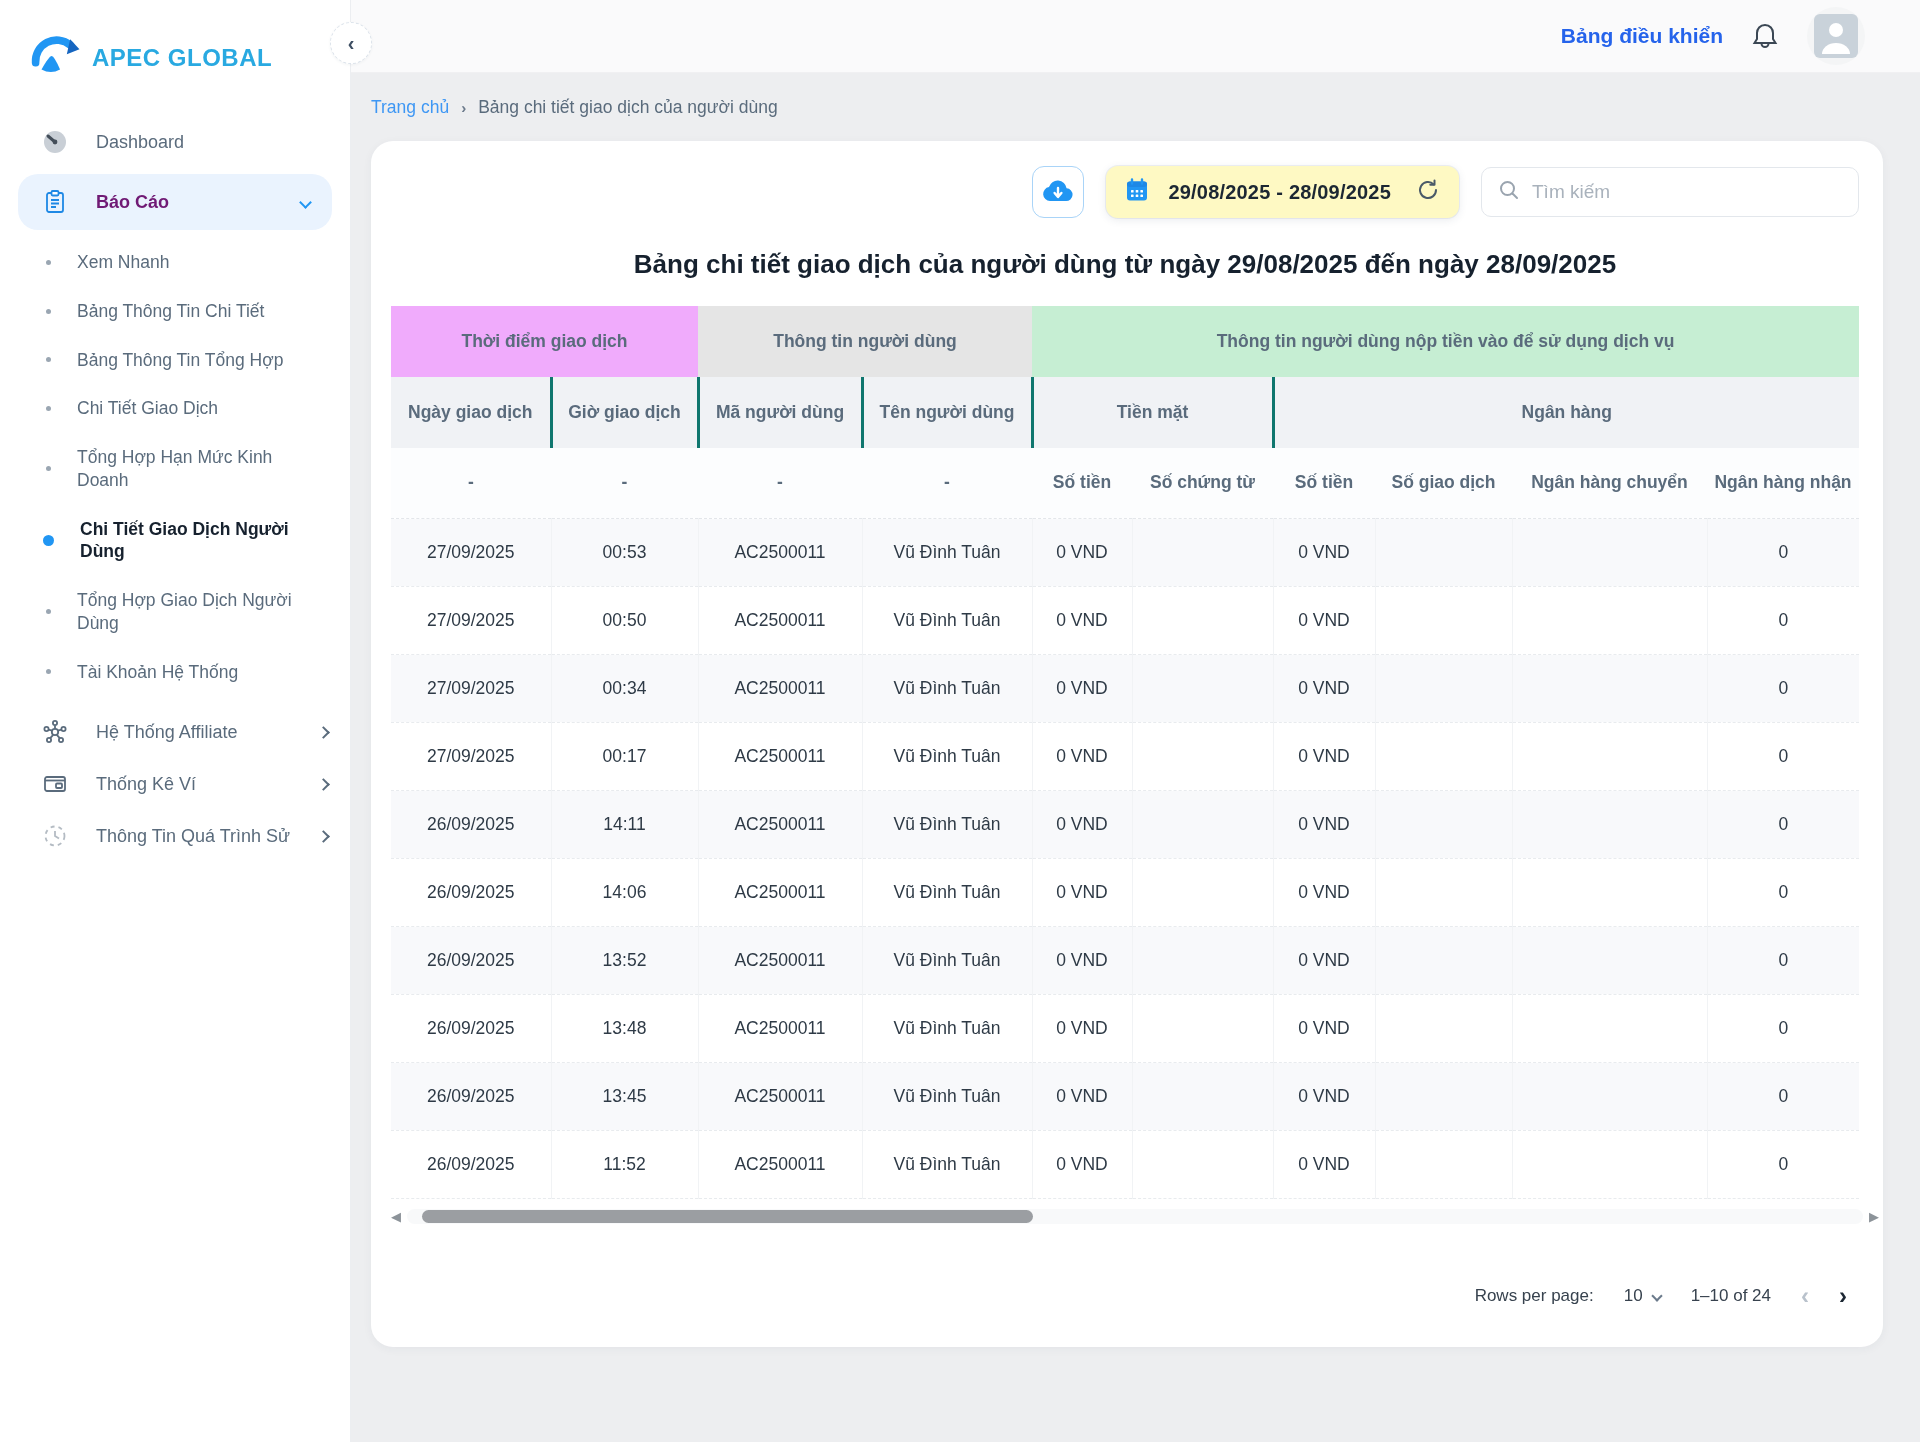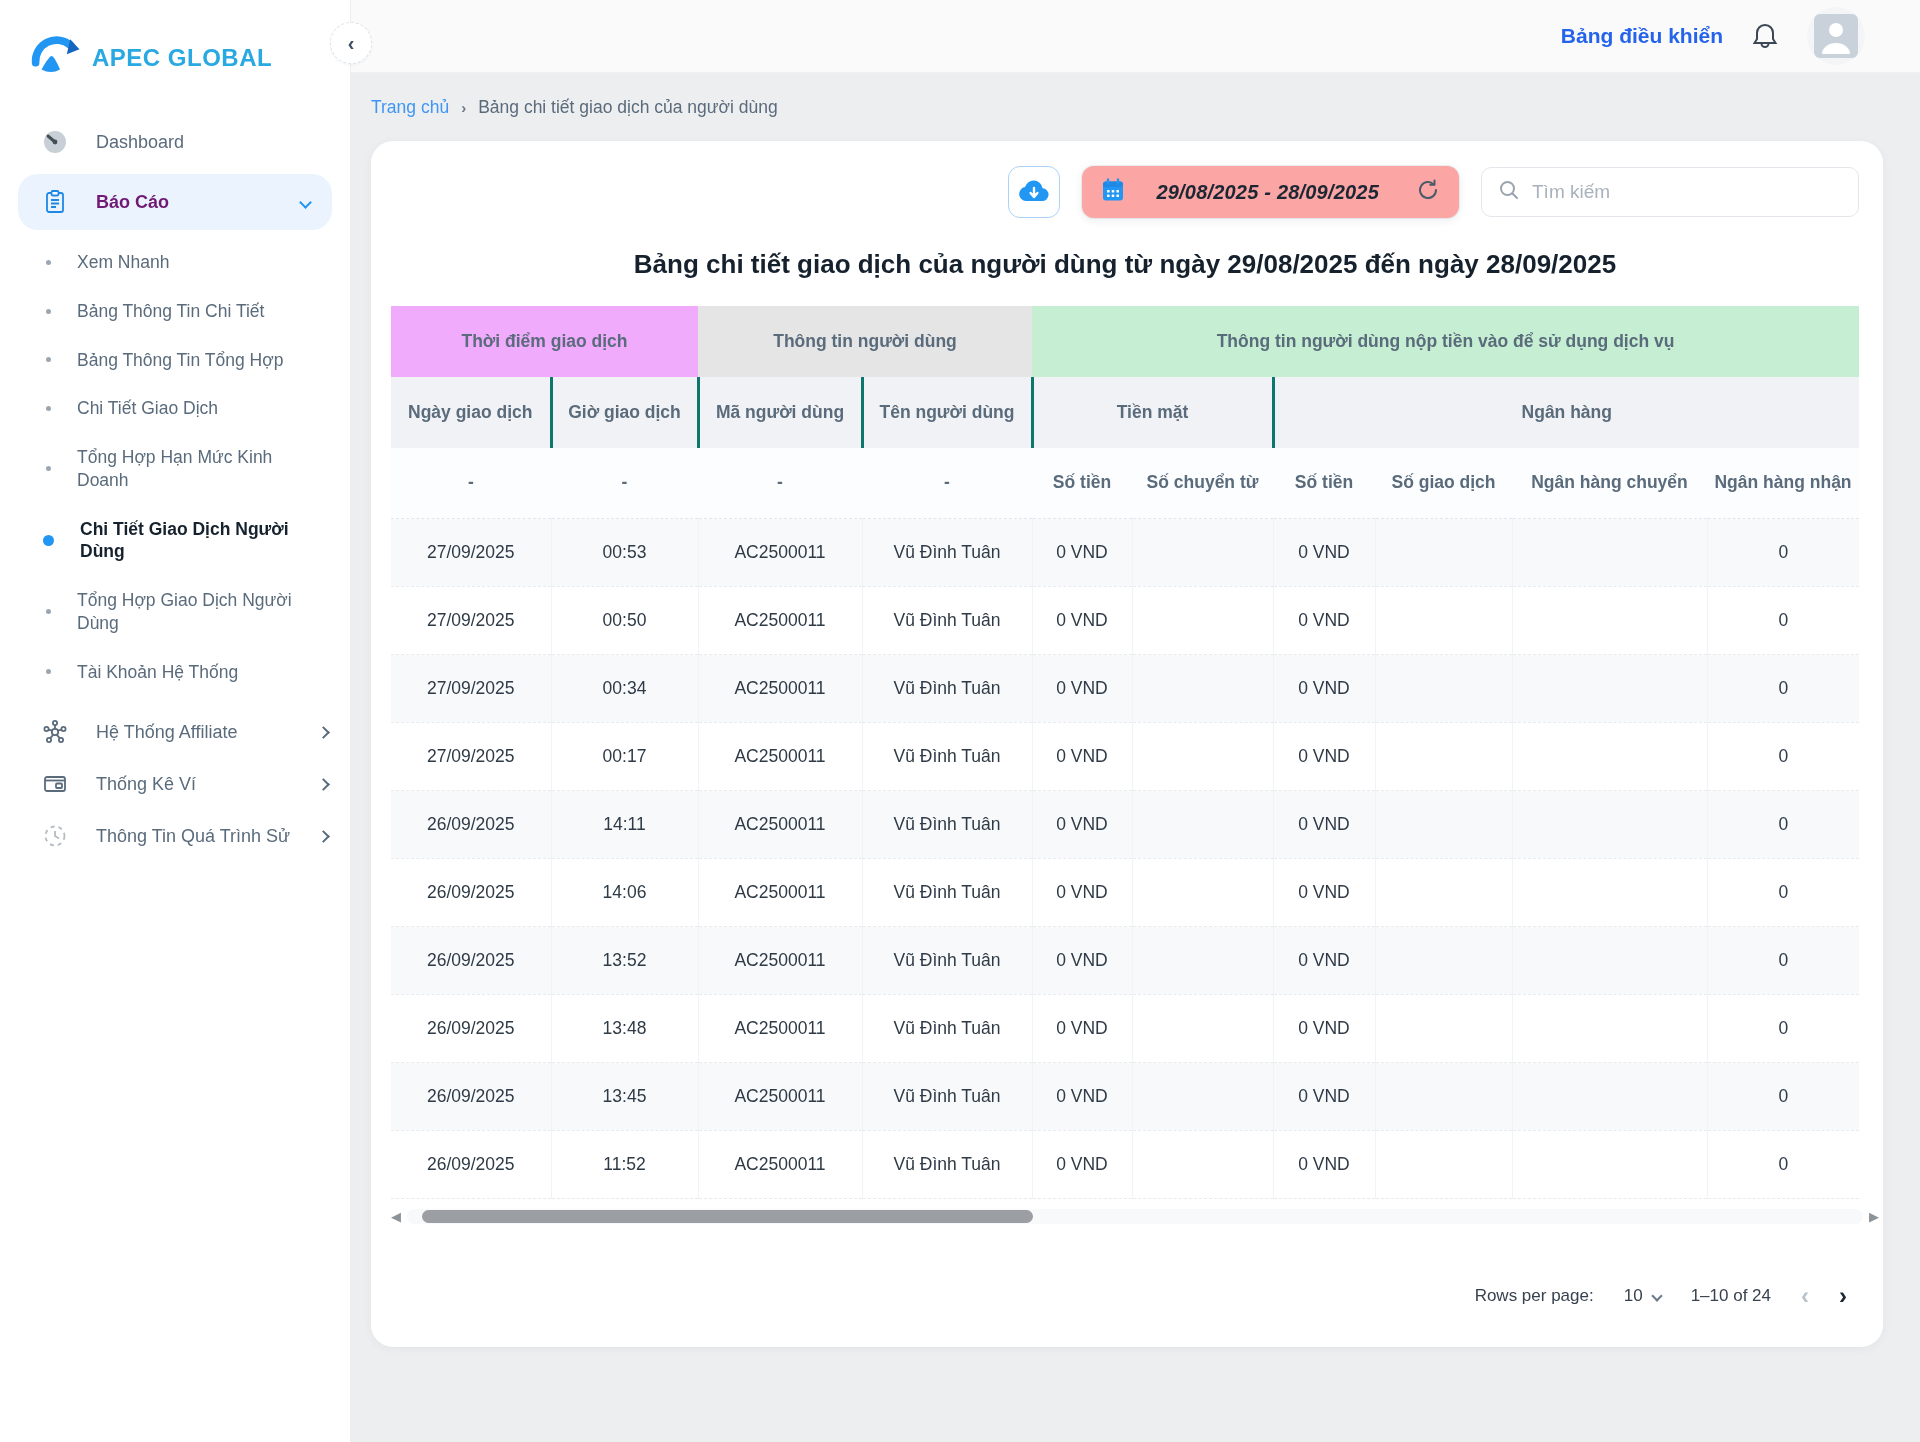--- a/index.html
+++ b/index.html
@@ -36,21 +36,21 @@
 
   .breadcrumb { height:68px; display:flex; align-items:center; gap:12px; padding-left:20px; font-size:17.5px; }
   .bc-home { color:#3E97F4; cursor:pointer; }
   .bc-sep { color:#6B7A8B; font-weight:700; font-size:15px; }
   .bc-cur { color:#5A6B7C; }
 
   
   .card { margin:0 38px 0 20px; width:1512px; height:1206px; background:#FFFFFF; border-radius:22px; box-shadow:0 2px 10px rgba(30,50,80,.05); padding:24px 24px 0 20px; }
   .toolbar { display:flex; align-items:center; justify-content:flex-end; gap:22px; height:54px; }
   .dl-btn { width:52px; height:52px; border-radius:12px; border:1px solid #A9D4F8; background:#FFFFFF; display:flex; align-items:center; justify-content:center; cursor:pointer; }
-  .date-chip { height:52px; min-width:334px; background:#fca5a5; border-radius:12px; box-shadow:0 2px 8px rgba(40,60,90,.10), 0 0 0 1px #F0F2F5; display:flex; align-items:center; gap:30px; padding:0 18px; cursor:pointer;font-style:italic; }
+  .date-chip { height:52px; min-width:334px; background:#fef9c3; border-radius:12px; box-shadow:0 2px 8px rgba(40,60,90,.10), 0 0 0 1px #F0F2F5; display:flex; align-items:center; gap:18px; padding:0 18px; cursor:pointer; }
   .date-text { font-size:20px; font-weight:700; color:#1C2733; letter-spacing:.2px; }
   .search-box { height:50px; width:378px; border:1px solid #E3E7EC; border-radius:10px; display:flex; align-items:center; gap:12px; padding:0 16px; background:#FFFFFF; }
   .search-box input { border:none; outline:none; font-size:19px; flex:1; color:#2E3A46; font-family:"Liberation Sans", sans-serif; background:transparent; }
   .search-box input::placeholder { color:#A9B2BC; }
 
   .tbl-title { text-align:center; font-size:26px; font-weight:700; color:#16212E; margin:30px 0 26px 0; }
 
   table.data { border-collapse:collapse; table-layout:fixed; width:1468px; }
   table.data th, table.data td { font-size:17.5px; text-align:center; vertical-align:middle; overflow:hidden; white-space:nowrap; }
   .g-row th { height:71px; font-weight:700; color:#5A6B7C; }
@@ -295,21 +295,21 @@
             <th>Tên người dùng</th>
             <th colspan="2">Tiền mặt</th>
             <th colspan="4">Ngân hàng</th>
           </tr>
           <tr class="c-row">
             <th>-</th>
             <th>-</th>
             <th>-</th>
             <th>-</th>
             <th>Số tiền</th>
-            <th>Số chuyển từ</th>
+            <th>Số chứng từ</th>
             <th>Số tiền</th>
             <th>Số giao dịch</th>
             <th>Ngân hàng chuyển</th>
             <th>Ngân hàng nhận</th>
           </tr>
         </thead>
         <tbody>
             <tr class="data-row odd">
               <td>27/09/2025</td>
               <td>00:53</td>

